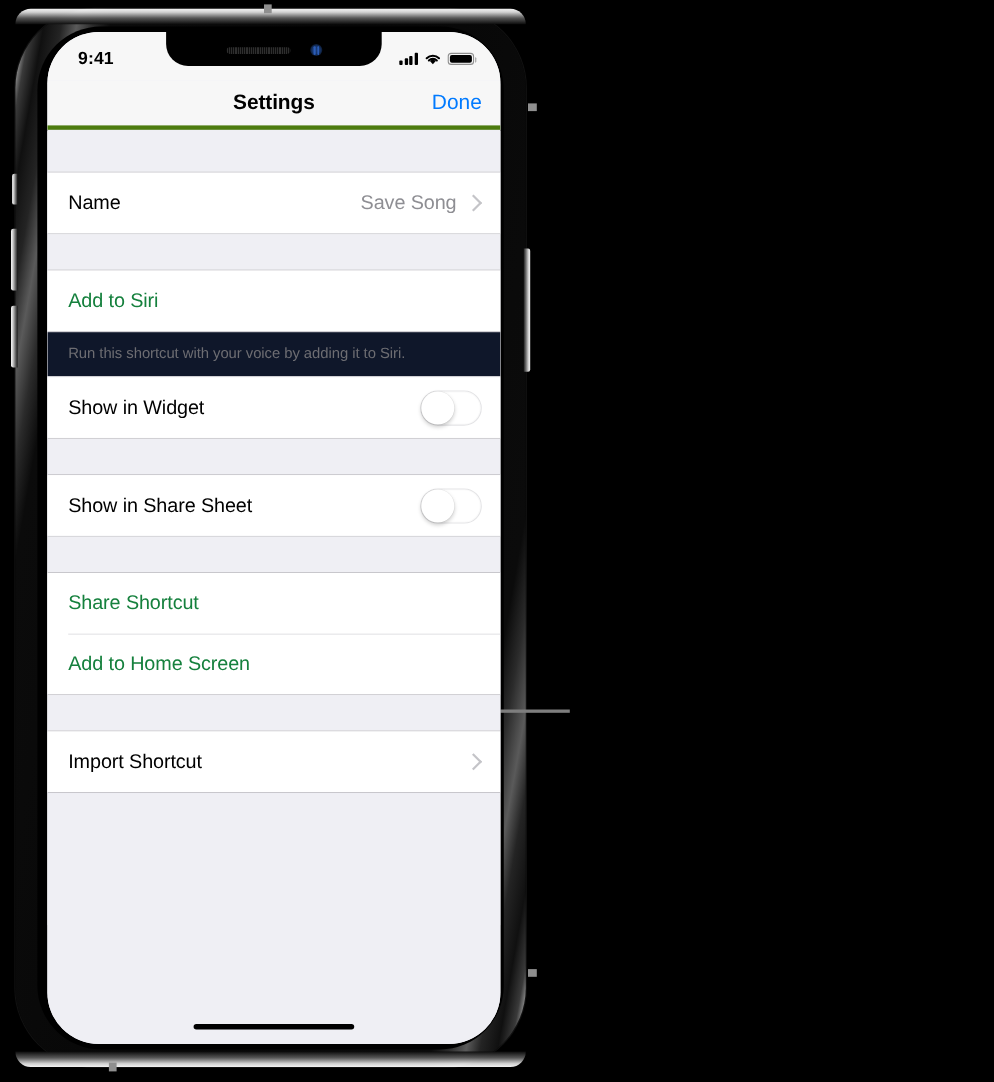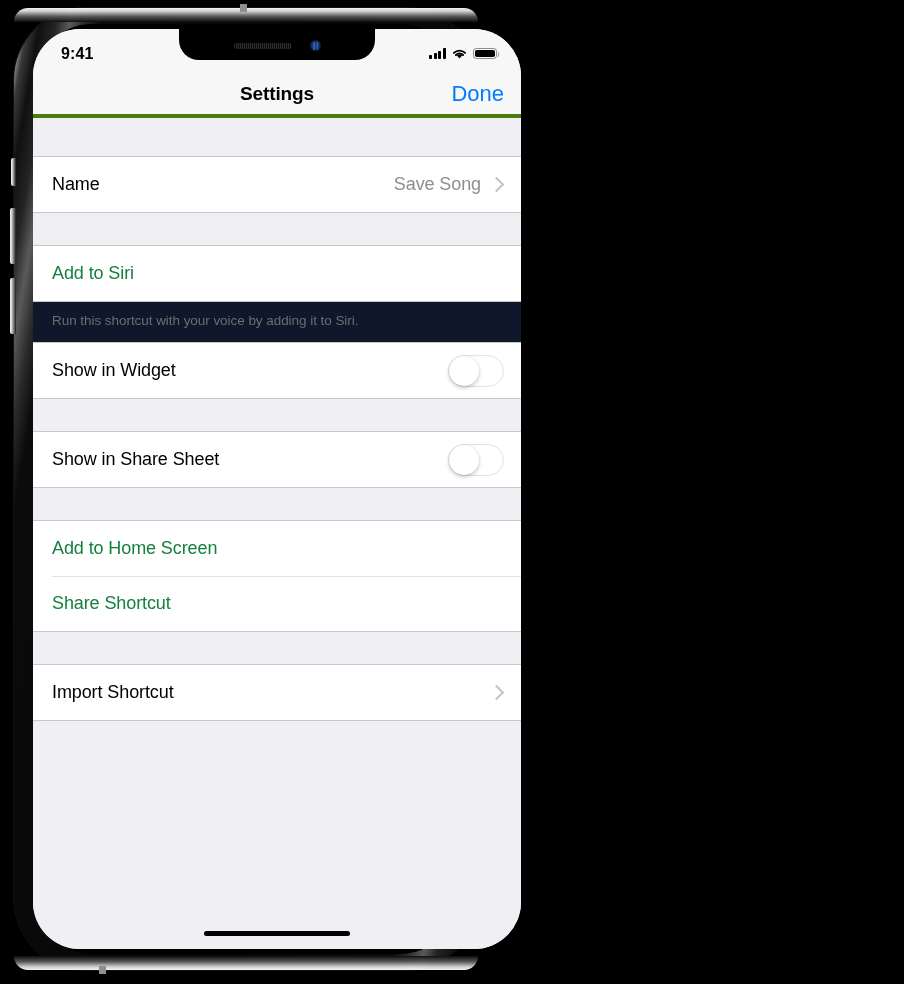--- a/index.html
+++ b/index.html
@@ -91,23 +91,23 @@
 
   
   .tick {
     position: absolute;
     background: #8f8f8f;
   }
 
   
   #screen {
     position: absolute;
-    left: 33px;
+    left: 43px;
     top: 29px;
-    width: 488px;
+    width: 412px;
     height: 920px;
     border-radius: 47px;
     background: #efeff4;
     overflow: hidden;
   }
 
   
   #notch {
     position: absolute;
     left: 50%;
@@ -233,21 +233,21 @@
     font-size: 19px;
     font-weight: bold;
     color: #000;
     letter-spacing: -.1px;
   }
   #nav-done {
     position: absolute;
     right: 17px;
     top: 50%;
     transform: translateY(-50%);
-    font-size: 22px;
+    font-size: 19px;
     color: #007aff;
     cursor: pointer;
   }
 
   
   #content {
     position: absolute;
     left: 0;
     top: 90px;
     width: 100%;
@@ -479,24 +479,24 @@
               <span class="knob"></span>
             </span>
           </span>
         </div>
       </div>
 
       <div class="gap" style="height:32px;"></div>
 
       <div class="group">
         <div class="row">
+          <span class="row-label link">Share Shortcut</span>
+        </div>
+        <div class="row">
           <span class="row-label link">Add to Home Screen</span>
-        </div>
-        <div class="row">
-          <span class="row-label link">Share Shortcut</span>
         </div>
       </div>
 
       <div class="gap" style="height:32px;"></div>
 
       <div class="group">
         <div class="row">
           <span class="row-label">Import Shortcut</span>
           <span class="row-right">
             <span class="chevron"></span>

